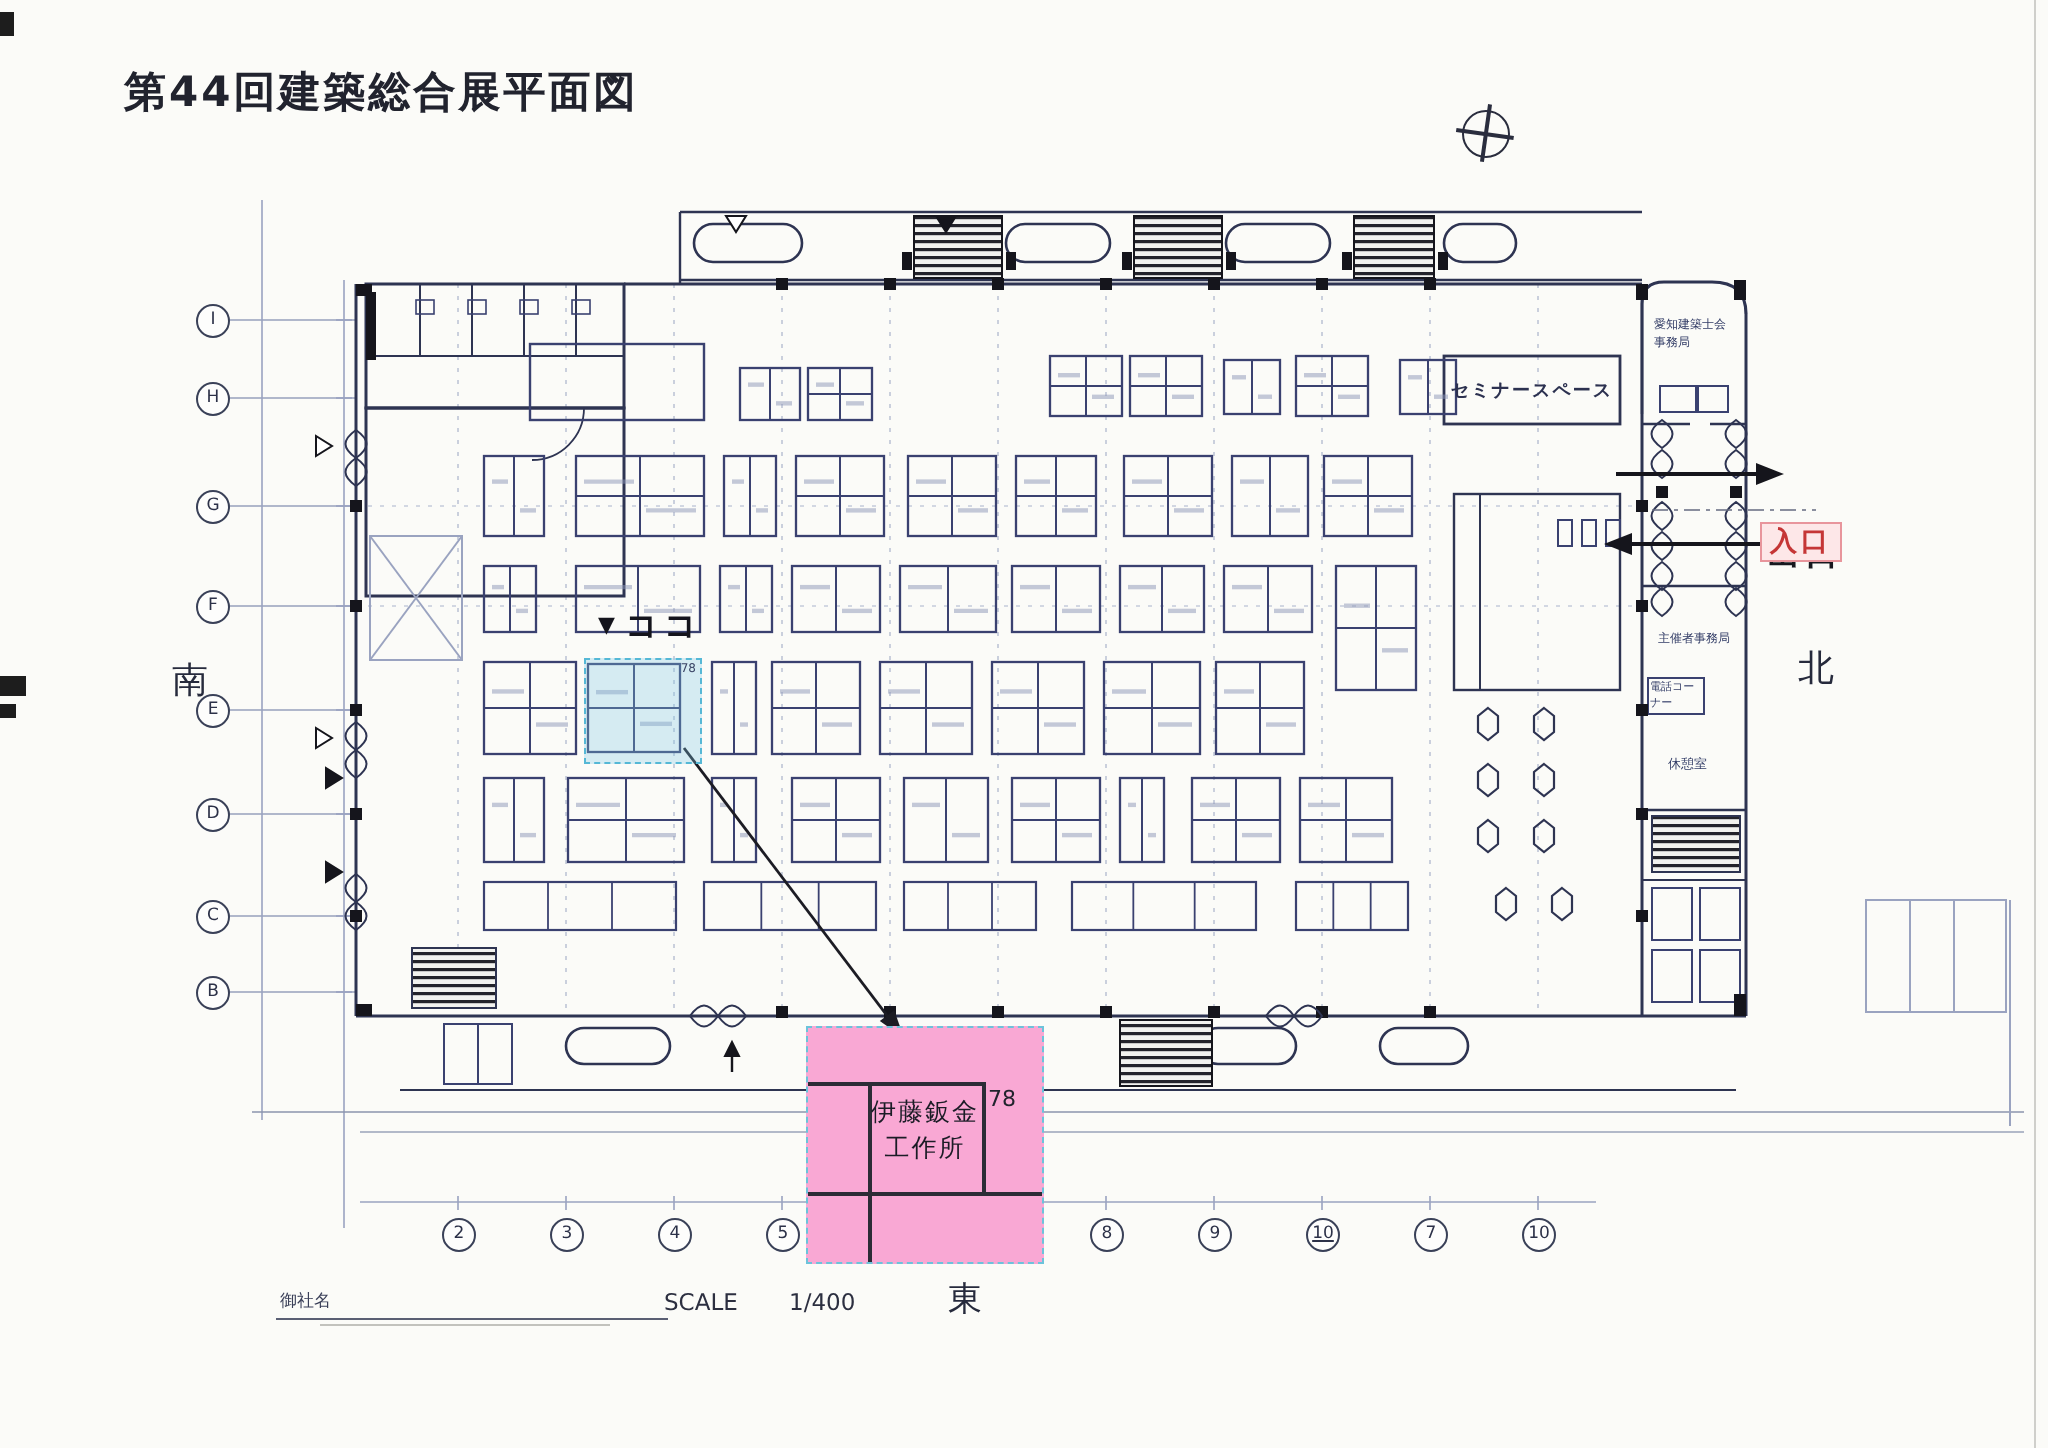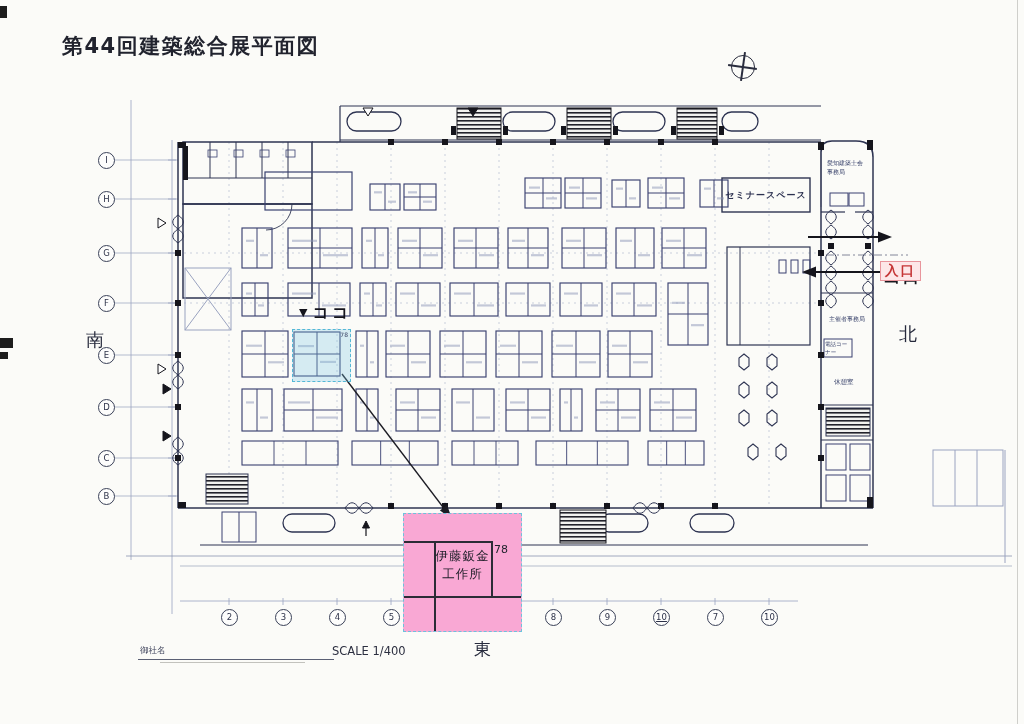--- a/index.html
+++ b/index.html
@@ -476,21 +476,21 @@
       <div>工作所</div>
     </div>
     <div class="lbl" style="left:90px;top:29px;font-size:11px;color:#22242e;">78</div>
   </div>
 
   <div class="lbl" style="left:140px;top:645px;font-size:8.5px;color:#3a3f58;">御社名</div>
   <div style="position:absolute;left:138px;top:659px;width:196px;height:1px;background:#5a5f74;"></div>
   <div style="position:absolute;left:160px;top:662px;width:145px;height:1px;background:#c2c2bd;"></div>
   <div class="lbl" style="left:332px;top:644px;font-size:11.5px;color:#2c2f40;">
     <span>SCALE</span>
-    <span style="margin-left:0;">1/400</span>
+    <span style="margin-left:22px;">1/400</span>
   </div>
 
 <div class="circ" style="left: 98px; top: 152px;">I</div>
     <div class="circ" style="left: 98px; top: 191px;">H</div>
     <div class="circ" style="left: 98px; top: 245px;">G</div>
     <div class="circ" style="left: 98px; top: 295px;">F</div>
     <div class="circ" style="left: 98px; top: 347px;">E</div>
     <div class="circ" style="left: 98px; top: 399px;">D</div>
     <div class="circ" style="left: 98px; top: 450px;">C</div>
     <div class="circ" style="left: 98px; top: 488px;">B</div>

